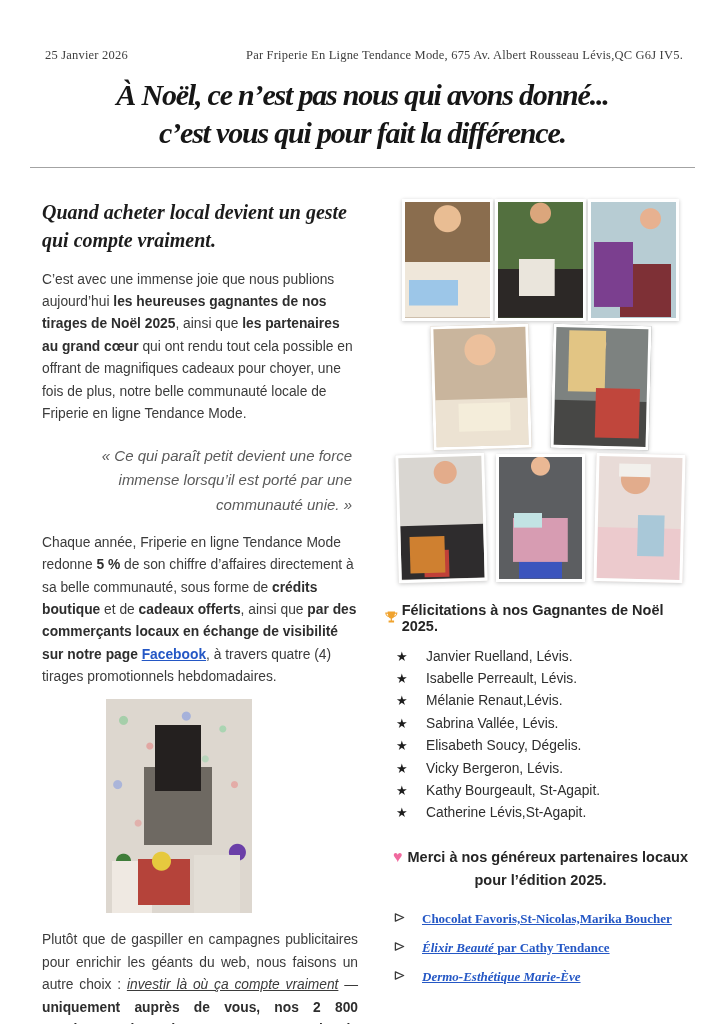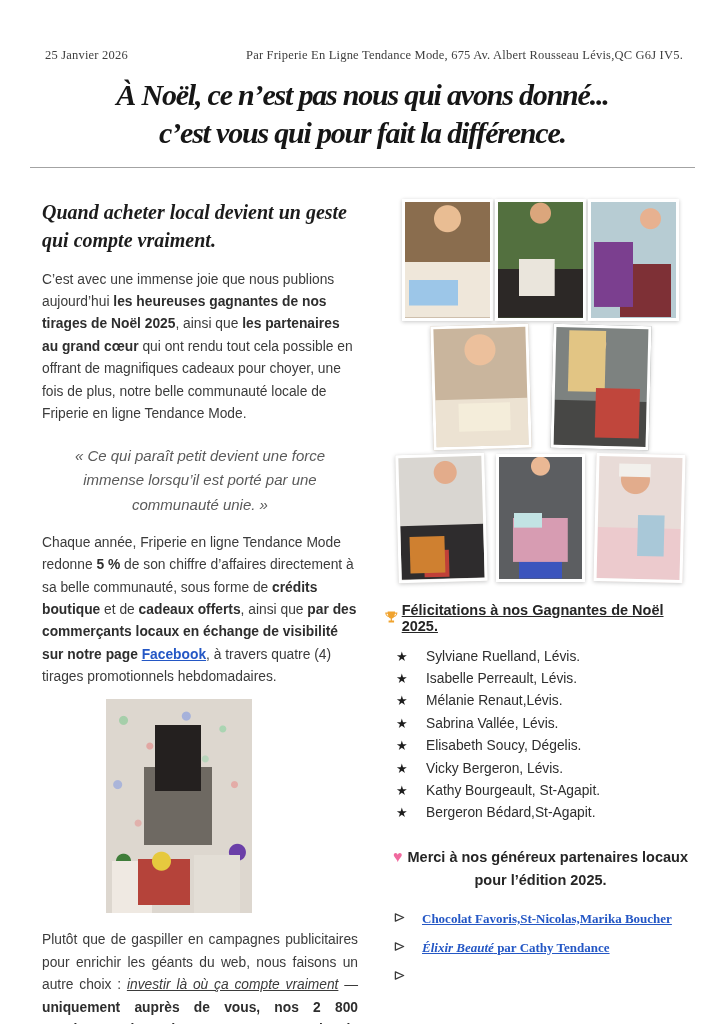--- a/index.html
+++ b/index.html
@@ -30,21 +30,21 @@
   .col-right{flex:1;min-width:0;}
 
   
   .lead-heading{margin-top:30px;font-family:"Liberation Serif", serif;
                 font-weight:700;font-style:italic;font-size:20px;line-height:1.4;color:#1c1c1c;}
   .para{margin-top:15px;font-size:13.8px;line-height:1.62;color:var(--ink);}
   .para .seg-b{font-weight:700;color:#2e2e2e;}
   .seg-i{font-style:italic;}
   .seg-iu{font-style:italic;text-decoration:underline;}
   .seg-link{font-weight:700;color:var(--link);text-decoration:underline;cursor:pointer;}
-  .quote{margin:19px 6px 0 6px;text-align:center;font-style:italic;
+  .quote{margin:19px 6px 0 6px;text-align:right;font-style:italic;
          font-size:15px;line-height:1.62;color:var(--quote);}
   .justify{text-align:justify;}
 
   
   .left-photo{position:relative;width:146px;height:214px;margin:11px auto 16px 64px;
               background:#ddd7cf;overflow:hidden;}
   .lp-bokeh{position:absolute;inset:0;
     background-image:
       radial-gradient(circle at 12% 10%, rgba(120,200,140,.55) 0 4px, transparent 5px),
       radial-gradient(circle at 30% 22%, rgba(230,120,120,.5) 0 3px, transparent 4px),
@@ -101,21 +101,21 @@
   .p7{background-color:#5c5e61;
       background-image:linear-gradient(#c2e3e4,#c2e3e4),radial-gradient(circle at 50% 15%, #eab894 0 9px, transparent 10px),linear-gradient(#d79cb2,#d79cb2),linear-gradient(#3c55bd,#3c55bd);
       background-size:34% 12%, 100% 50%, 66% 36%, 52% 16%;background-position:28% 52%, 0 0, 50% 78%, 50% 100%;}
   .p8{background-color:#e8dbd7;
       background-image:linear-gradient(#a9c8d8,#a9c8d8),linear-gradient(#f2f0ec,#f2f0ec),radial-gradient(circle at 44% 30%, #e2ac8c 0 14px, transparent 15px),linear-gradient(#eccacd,#eccacd);
       background-size:32% 34%, 38% 11%, 100% 62%, 100% 42%;background-position:70% 72%, 38% 6%, 0 0, 50% 100%;}
   .tilt-l{transform:rotate(-1.6deg);}
   .tilt-r{transform:rotate(1.4deg);}
 
   
-  .winners-title{margin-top:20px;font-size:14.5px;font-weight:700;color:#262626;display:flex;align-items:center;text-decoration:underline;}
+  .winners-title{margin-top:20px;font-size:14.5px;font-weight:700;color:#262626;display:flex;align-items:center;}
   .winners-title .txt{margin-left:3px;}
   .winners{list-style:none;margin-top:12px;padding-left:12px;}
   .winners li{display:flex;align-items:baseline;font-size:13.8px;color:#2e2e2e;line-height:1.62;}
   .star{color:#1d1d1d;font-size:13px;width:30px;flex:none;}
   .partners-title{margin-top:20px;text-align:center;font-weight:700;font-size:14.5px;color:#262626;line-height:1.55;}
   .pink-heart{color:#f0699e;font-size:16px;margin-right:5px;}
   .partners{list-style:none;margin-top:12px;padding-left:10px;font-family:Liberation Serif, serif;}
   .partners li{display:flex;align-items:baseline;margin:3px 0;line-height:1.5;}
   .arrow-ic{flex:none;width:28px;padding-top:2px;}
   .partner-link{font-size:13px;font-weight:700;color:var(--link);text-decoration:underline;cursor:pointer;}
@@ -180,21 +180,21 @@
       <h3 class="winners-title">
         <svg class="icon-svg" width="15" height="15" viewBox="0 0 24 24" aria-hidden="true">
           <path fill="#f0a32f" d="M6 2h12v2h4c0 4.4-2.7 6.6-5.5 7A6.5 6.5 0 0 1 13 13.7V17h3.5v3h-9v-3H11v-3.3A6.5 6.5 0 0 1 7.5 11C4.7 10.6 2 8.4 2 4h4V2zm-2 4c.3 1.9 1.4 3 3 3.4A9 9 0 0 1 6.2 6H4zm16 0h-2.2a9 9 0 0 1-.8 3.4c1.6-.4 2.7-1.5 3-3.4z"></path>
         </svg>
         <span class="txt">Félicitations à nos Gagnantes de Noël 2025.</span>
       </h3>
 
       <ul class="winners">
         <li>
             <span class="star">★</span>
-            <span>Sylviane Ruelland, Lévis.</span>
+            <span>Janvier Ruelland, Lévis.</span>
           </li>
         <li>
             <span class="star">★</span>
             <span>Isabelle Perreault, Lévis.</span>
           </li>
         <li>
             <span class="star">★</span>
             <span>Mélanie Renaut,Lévis.</span>
           </li>
         <li>
@@ -208,21 +208,21 @@
         <li>
             <span class="star">★</span>
             <span>Vicky Bergeron, Lévis.</span>
           </li>
         <li>
             <span class="star">★</span>
             <span>Kathy Bourgeault, St-Agapit.</span>
           </li>
         <li>
             <span class="star">★</span>
-            <span>Bergeron Bédard,St-Agapit.</span>
+            <span>Catherine Lévis,St-Agapit.</span>
           </li>
       </ul>
 
       <h3 class="partners-title">
         <span class="pink-heart">♥</span><span>Merci à nos généreux partenaires locaux</span><br>
         <span>pour l’édition 2025.</span>
       </h3>
 
       <ul class="partners">
         <li>
@@ -234,19 +234,20 @@
         <li>
           <span class="arrow-ic"><svg width="11" height="11" viewBox="0 0 12 12">
                 <path d="M1.5 2 L10.5 6 L1.5 10 Z" fill="none" stroke="#3a3a3a" stroke-width="1.4" stroke-linejoin="round"></path>
               </svg></span>
           <a class="partner-link"><span class="seg-i">Élixir Beauté</span><span> par Cathy Tendance</span></a>
         </li>
         <li>
           <span class="arrow-ic"><svg width="11" height="11" viewBox="0 0 12 12">
                 <path d="M1.5 2 L10.5 6 L1.5 10 Z" fill="none" stroke="#3a3a3a" stroke-width="1.4" stroke-linejoin="round"></path>
               </svg></span>
+          <a class="partner-link"><span class="seg-i">Dermo-Esthétique Marie-Ève</span></a>
         </li>
 
       </ul>
 
     </div>
   </div>
 </div>
 
 </body></html>

